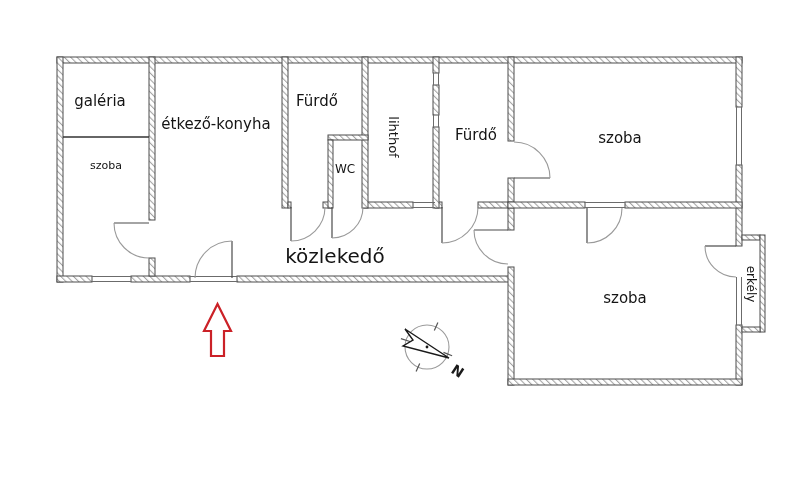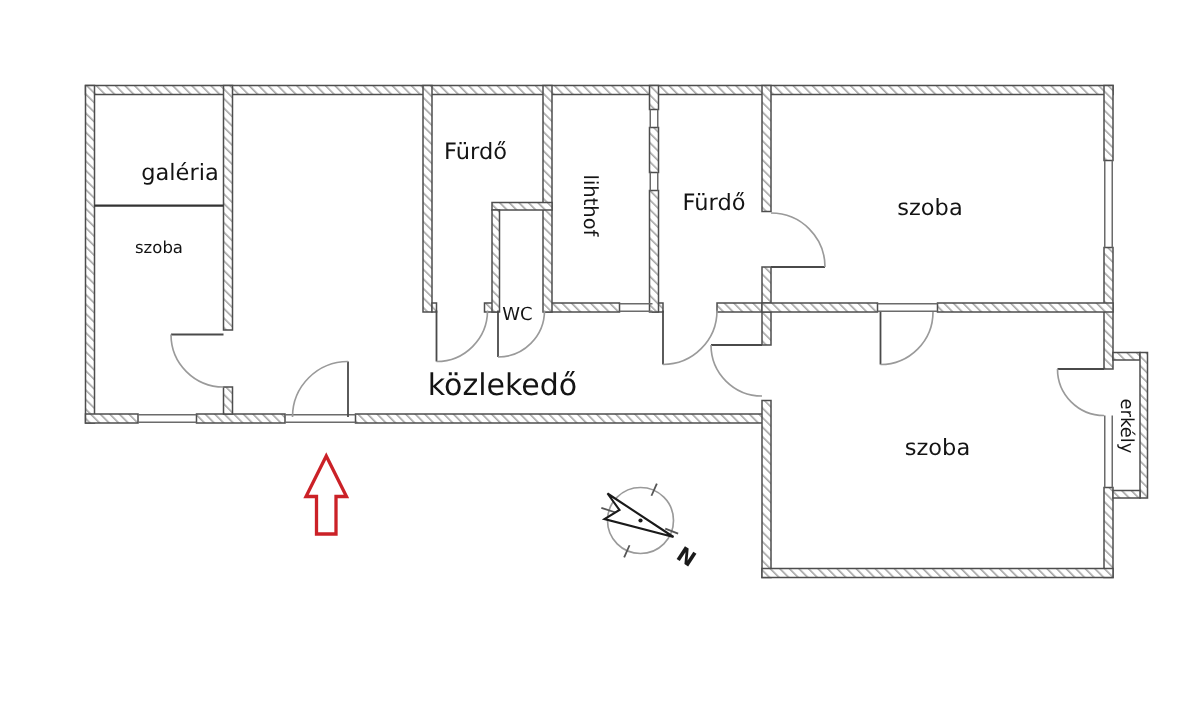--- a/index.html
+++ b/index.html
@@ -2,21 +2,21 @@
 <html><head>
 <meta charset="utf-8">
 <style>
   html,body{margin:0;padding:0;background:#ffffff;}
   .plan{position:relative;width:800px;height:477px;background:#ffffff;overflow:hidden;
         font-family:"DejaVu Sans","Liberation Sans",sans-serif;}
   .plan svg{position:absolute;left:0;top:0;}
   .lbl{position:absolute;transform:translate(-50%,-50%);color:#141414;font-size:15px;
        white-space:nowrap;letter-spacing:0px;}
   .lbl.small{font-size:11px;}
-  .lbl.wc{font-size:12px;margin-top:40px;}
+  .lbl.wc{font-size:12px;}
   .lbl.big{font-size:20px;}
   .lbl.rot{transform:translate(-50%,-50%) rotate(90deg);font-size:13px;}
   .lbl.rot.small{font-size:12px;}
 </style>
 </head>
 <body>
 
 <div class="plan">
 
   <svg width="800" height="477" viewBox="0 0 800 477">
@@ -150,22 +150,23 @@
         <line x1="419.7" y1="363.5" x2="416.1" y2="371.6"></line>
         <line x1="411.5" y1="342.0" x2="400.9" y2="338.6"></line>
         <line x1="443.5" y1="352.4" x2="452.1" y2="355.8"></line>
       </g>
       <polygon points="449,358 405,329 413,340 403,346" fill="#ffffff" stroke="#1a1a1a" stroke-width="1.4" stroke-linejoin="miter"></polygon>
       <circle cx="427" cy="347" r="1.4" fill="#1a1a1a"></circle>
       <text x="450" y="372" transform="rotate(33 450 372)" font-size="14" font-weight="bold" fill="#1a1a1a" font-family="DejaVu Sans, Liberation Sans, sans-serif">N</text>
     </g>
   </svg>
 
-  <div class="lbl" style="left:100px;top:115px;margin-left:20px;">galéria</div>
+  <div class="lbl" style="left:100px;top:101px;">galéria</div>
   <div class="lbl small" style="left:106px;top:165px;">szoba</div>
+  <div class="lbl" style="left:216px;top:124px;">étkező-konyha</div>
   <div class="lbl" style="left:317px;top:101px;">Fürdő</div>
   <div class="lbl wc" style="left:345px;top:169px;">WC</div>
   <div class="lbl rot" style="left:393px;top:137px;">lihthof</div>
   <div class="lbl" style="left:476px;top:135px;">Fürdő</div>
   <div class="lbl" style="left:620px;top:138px;">szoba</div>
   <div class="lbl big" style="left:335px;top:256px;">közlekedő</div>
   <div class="lbl" style="left:625px;top:298px;">szoba</div>
   <div class="lbl rot small" style="left:751px;top:284px;">erkély</div>
 
 </div>

